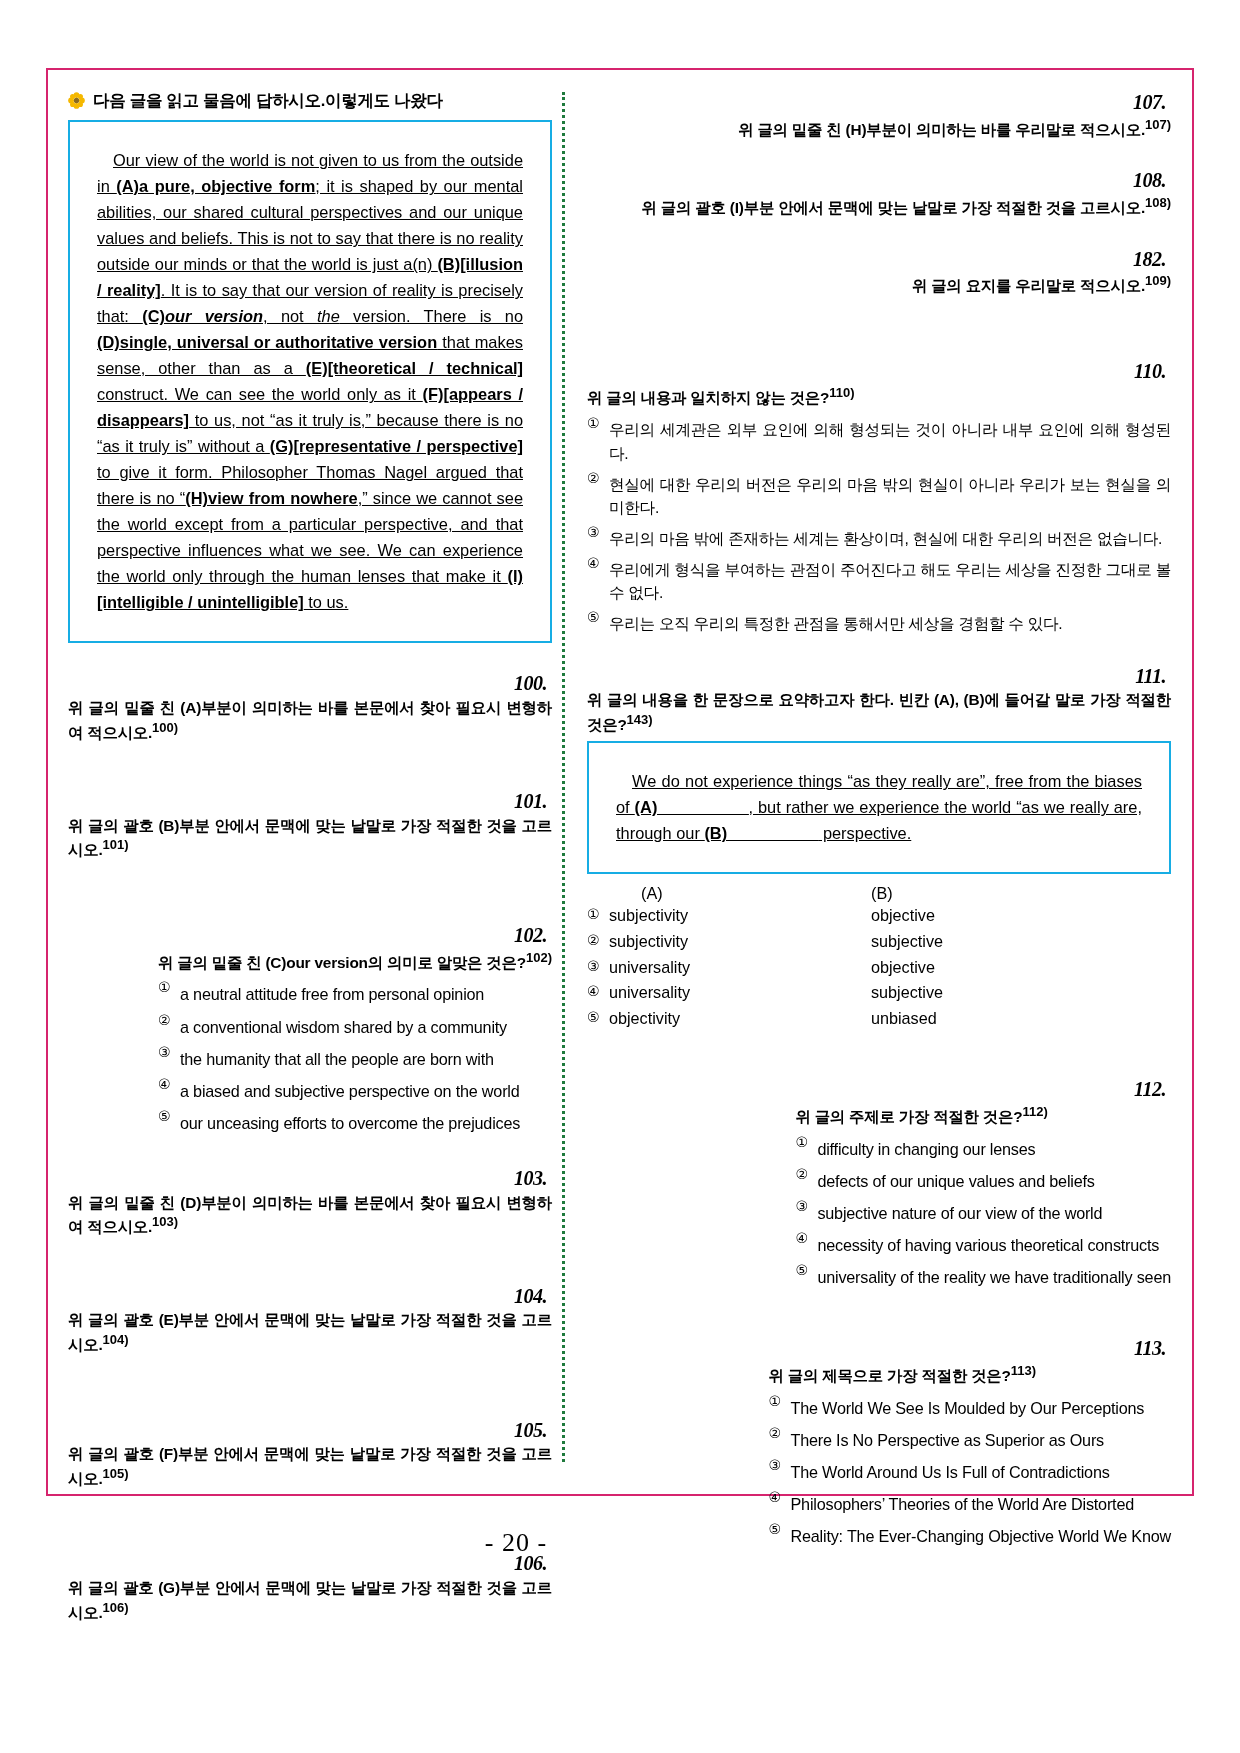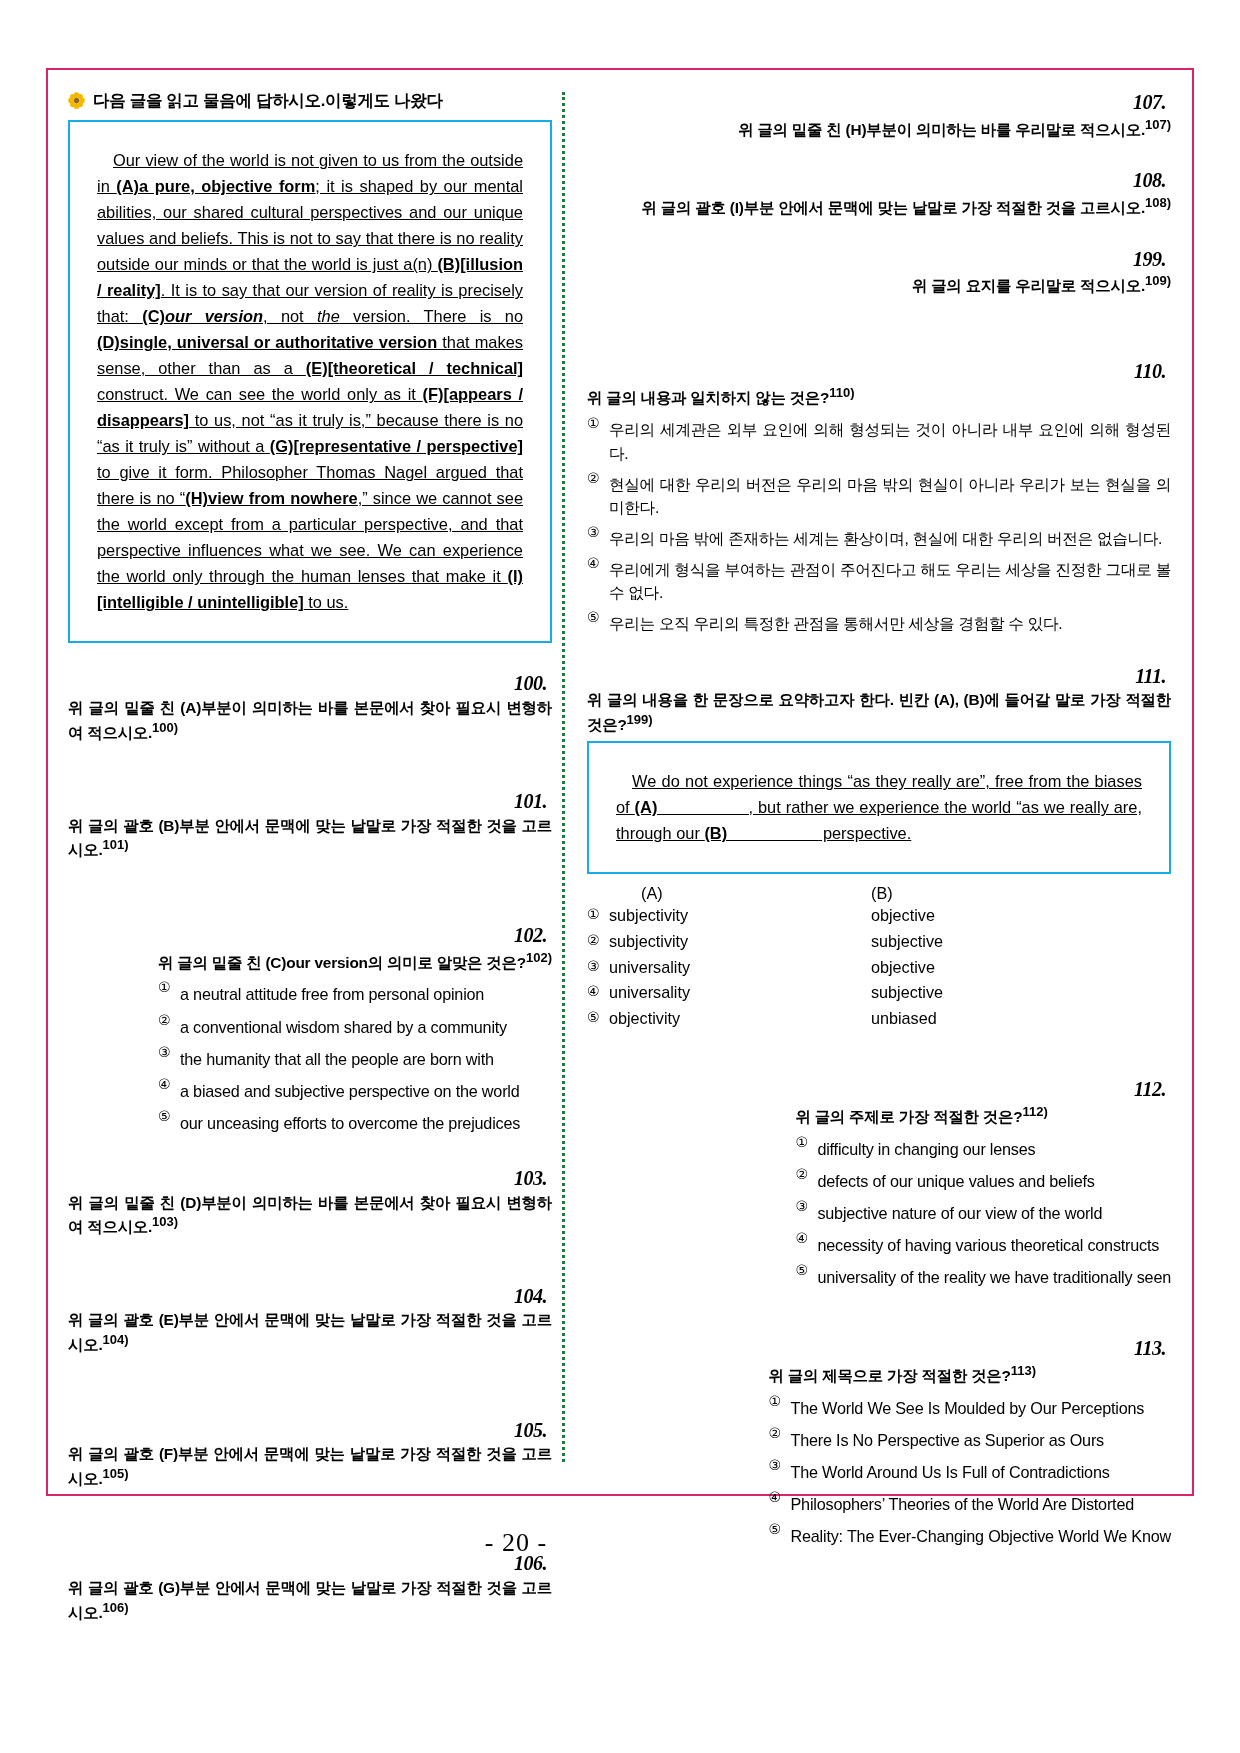--- a/index.html
+++ b/index.html
@@ -303,21 +303,21 @@
     <div class="q">
       <div class="q-num">108.</div>
       <div class="q-body">
         <div class="q-stem"><span>위 글의 괄호 (I)부분 안에서 문맥에 맞는 낱말로 가장 적절한 것을 고르시오.</span><sup class="fn">108)</sup></div>
       </div>
     </div>
 
     <div class="spacer-md"></div>
 
     <div class="q">
-      <div class="q-num">199.</div>
+      <div class="q-num">182.</div>
       <div class="q-body">
         <div class="q-stem"><span>위 글의 요지를 우리말로 적으시오.</span><sup class="fn">109)</sup></div>
       </div>
     </div>
 
     <div class="spacer-xl"></div>
 
     <div class="q">
       <div class="q-num">110.</div>
       <div class="q-body">
@@ -345,21 +345,21 @@
             </li>
           </ul>
       </div>
     </div>
 
     <div class="spacer-md"></div>
 
     <div class="q">
       <div class="q-num">111.</div>
       <div class="q-body">
-        <div class="q-stem"><span>위 글의 내용을 한 문장으로 요약하고자 한다. 빈칸 (A), (B)에 들어갈 말로 가장 적절한 것은?</span><sup class="fn">199)</sup></div>
+        <div class="q-stem"><span>위 글의 내용을 한 문장으로 요약하고자 한다. 빈칸 (A), (B)에 들어갈 말로 가장 적절한 것은?</span><sup class="fn">143)</sup></div>
       </div>
     </div>
 
     <div style="height:6px"></div>
 
     <div class="passage-box">
       <p id="summary-text"><span>We do not experience things “as they really are”, free from the biases of </span><span style="font-weight: bold;">(A)</span><span style="text-decoration: underline; font-weight: bold;">__________</span><span>, but rather we experience the world “as we really are, through our </span><span style="font-weight: bold;">(B)</span><span style="text-decoration: underline; font-weight: bold;">__________</span><span> perspective.</span></p>
     </div>
 
     <div class="ab-header">

